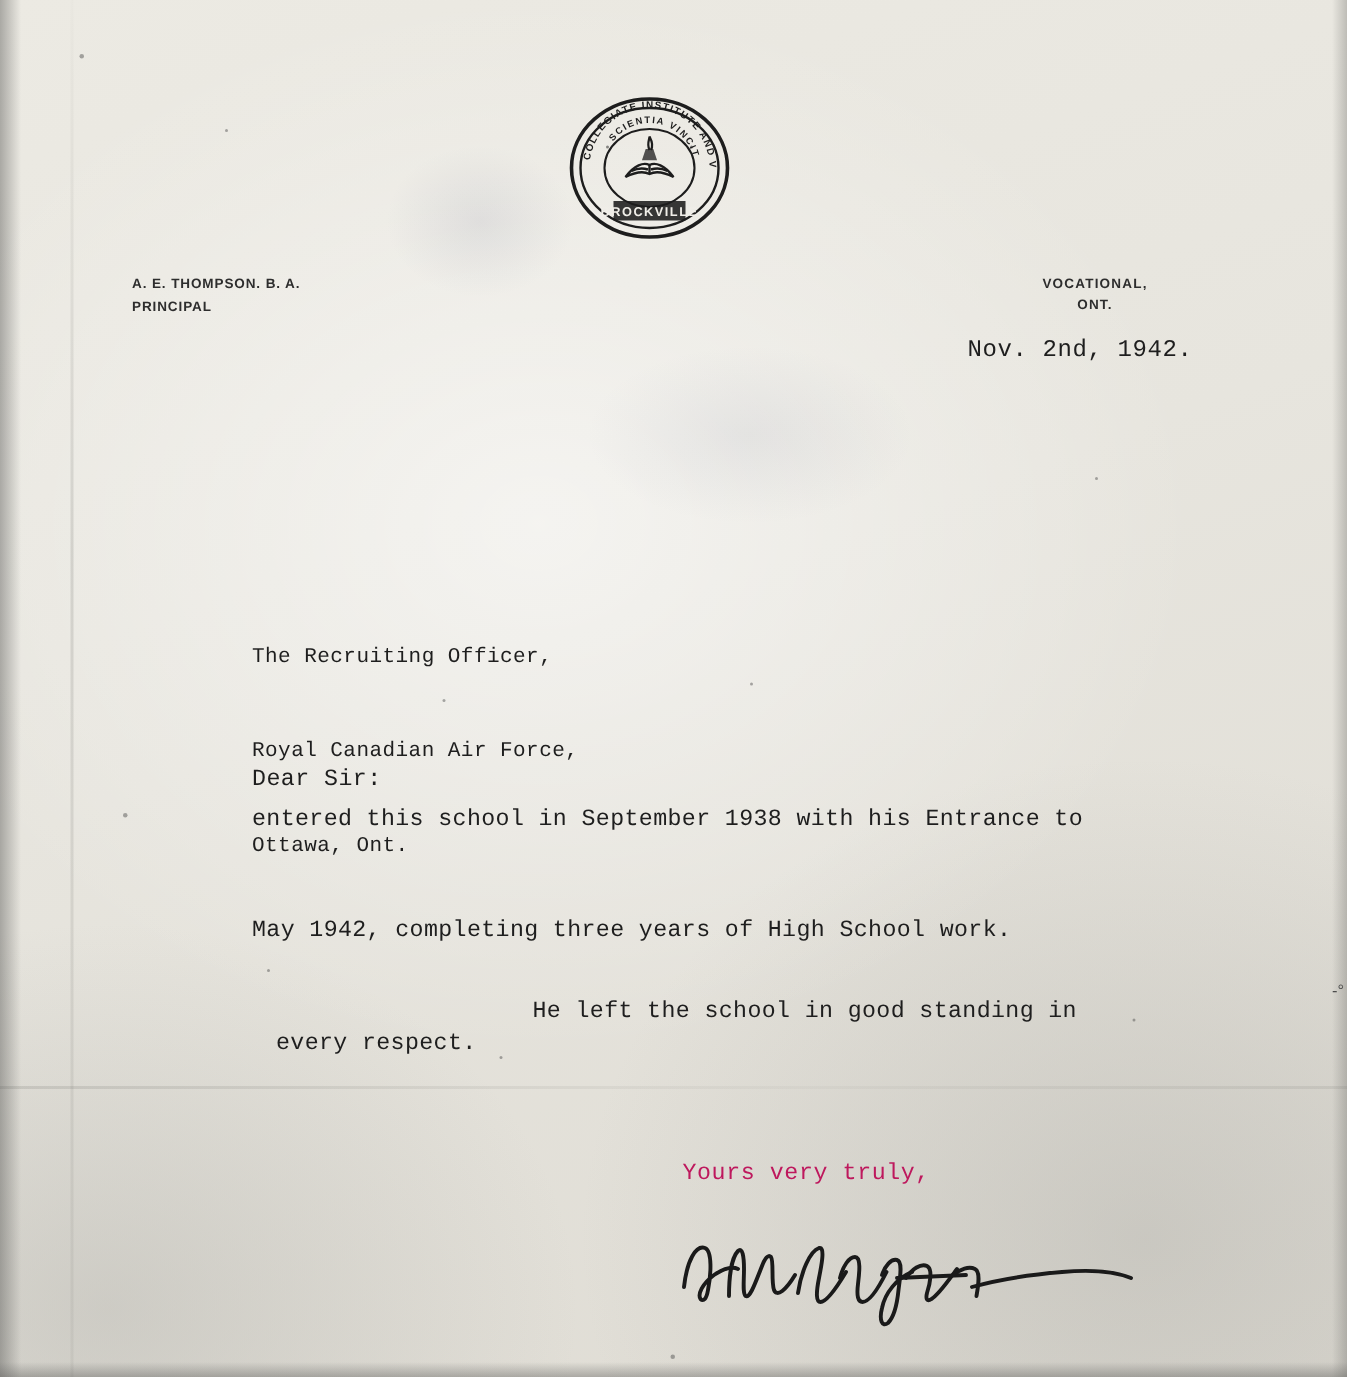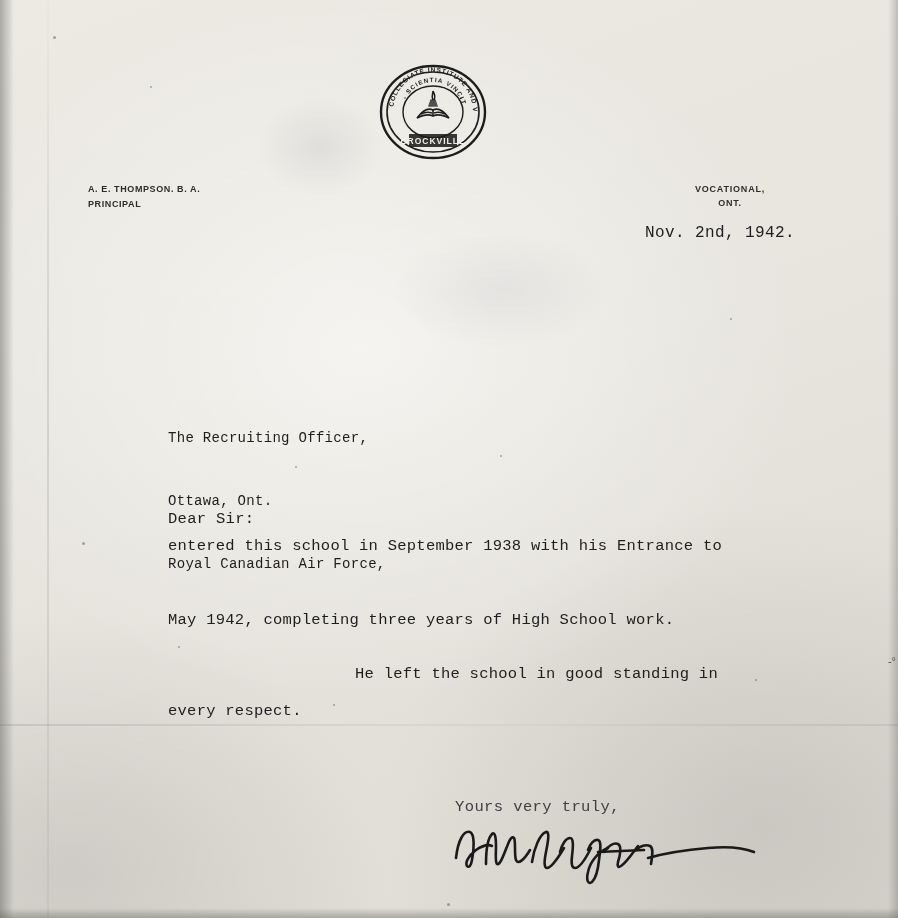--- a/index.html
+++ b/index.html
@@ -119,24 +119,24 @@
   }
   .body-line {
     position: absolute;
     font-size: 15.5px;
     letter-spacing: 0.25px;
     color: #1e1e1e;
     white-space: pre;
   }
   #closing {
     position: absolute;
-    left: 455px; top: 798px;
+    left: 455px; top: 773px;
     font-size: 15.5px;
     letter-spacing: 0.4px;
-    color: #404040;
+    color: #be185d;
   }
   #signature {
     position: absolute;
     left: 448px; top: 806px;
     width: 330px; height: 80px;
   }
   #edge-mark {
     position: absolute;
     right: 2px; top: 655px;
     font-size: 11px;
@@ -213,30 +213,30 @@
 
   <div id="city-block">
     <div>VOCATIONAL,</div>
     <div>ONT.</div>
   </div>
 
   <div id="date-line">Nov. 2nd, 1942.</div>
 
   <div id="addressee">
     <div>The Recruiting Officer,</div>
+    <div>Royal Canadian Air Force,</div>
     <div>Ottawa, Ont.</div>
-    <div>Royal Canadian Air Force,</div>
   </div>
 
   <div id="salutation">Dear Sir:</div>
 
   <div class="body-line" style="left:168px; top:537px;">entered this school in September 1938 with his Entrance to</div>
   <div class="body-line" style="left:168px; top:611px;">May 1942, completing three years of High School work.</div>
   <div class="body-line" style="left:355px; top:649px;margin-top:16px;">He left the school in good standing in</div>
-  <div class="body-line" style="left:168px; top:686px;margin-top:16px;">every respect.</div>
+  <div class="body-line" style="left:184px; top:686px;">every respect.</div>
 
   <div id="closing">Yours very truly,</div>
 
   <div id="signature">
     <svg width="330" height="80" viewBox="0 0 330 80" xmlns="http://www.w3.org/2000/svg">
       <g fill="none" stroke="#1a1a1a" stroke-width="2.6" stroke-linecap="round" stroke-linejoin="round">
         <path d="M 8,52 C 10,34 16,24 22,26 C 27,28 26,44 24,54 C 23,60 21,62 19,60 C 17,57 20,50 28,44 C 34,40 40,38 44,40"></path>
         <path d="M 38,58 C 38,44 40,32 44,28 C 47,25 48,32 48,40 C 48,48 47,56 49,58 C 52,60 56,48 60,38 C 62,33 64,30 66,32 C 68,35 66,48 68,54 C 70,59 76,54 82,44"></path>
         <path d="M 84,56 C 86,42 92,28 98,26 C 102,25 100,36 98,46 C 96,56 96,62 99,62 C 103,62 110,52 116,42"></path>
         <path d="M 112,46 C 114,38 118,32 122,32 C 126,32 125,42 124,50 C 123,58 124,62 127,62 C 132,62 138,52 143,42"></path>

